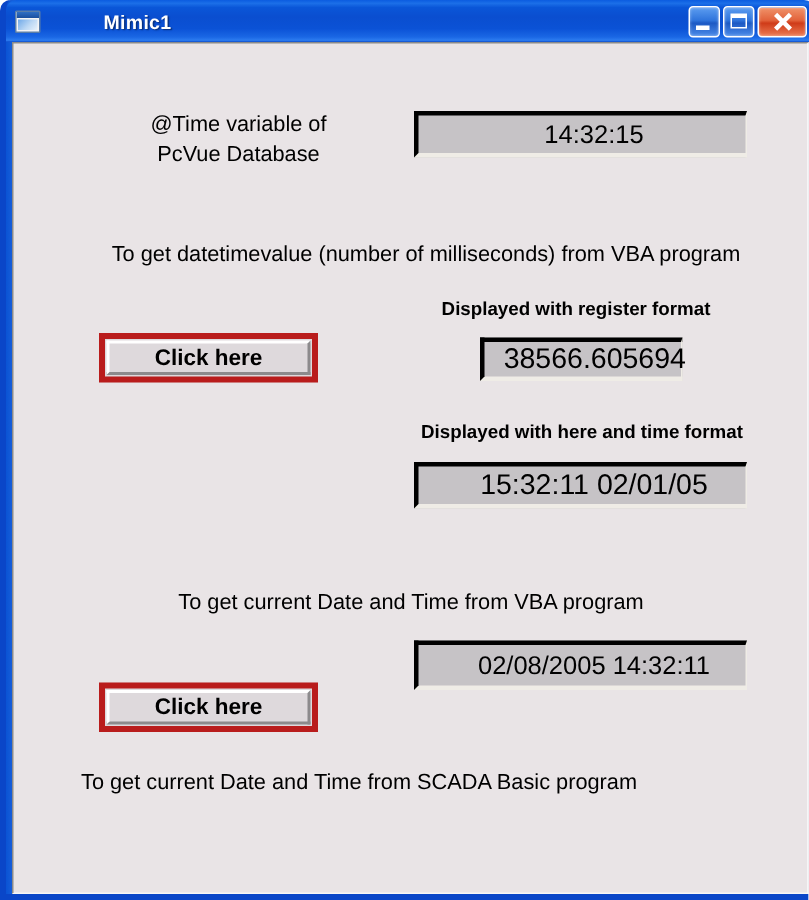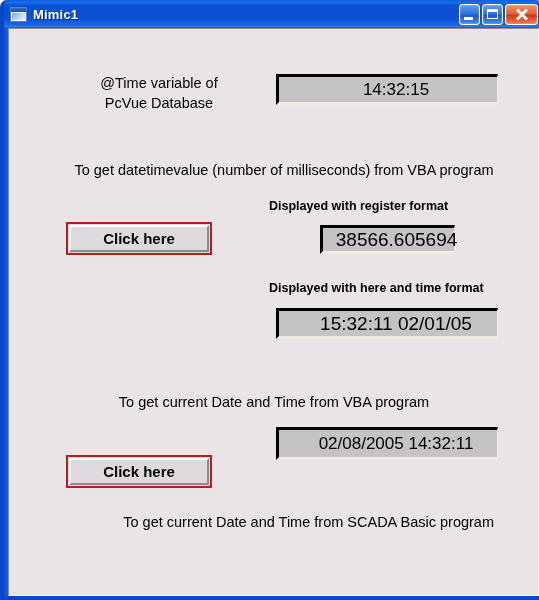--- a/index.html
+++ b/index.html
@@ -78,20 +78,21 @@
   }
 
   .title-text {
     color: #ffffff;
     font-size: 13px;
     font-weight: bold;
     letter-spacing: 0.2px;
     text-shadow: 1px 1px 1px rgba(0,0,0,0.45);
     white-space: nowrap;
     flex: 1 1 auto;
+    margin-left: 36px;
   }
 
   .win-buttons {
     display: flex;
     align-items: center;
     gap: 2px;
     flex: 0 0 auto;
     margin-right: 2px;
   }
   .win-btn {
@@ -166,21 +167,21 @@
     line-height: 19px;
   }
   .label.center { text-align: center; }
   .label.two-line { line-height: 20px; }
 
   .label-bold {
     color: #000000;
     font-size: 12.5px;
     font-weight: bold;
     white-space: nowrap;
-    text-align: left;
+    text-align: center;
   }
 
   
   .display-box {
     background: #c6c3c6;
     border-top: 3px solid #000000;
     border-left: 3px solid #000000;
     border-right: 1px solid #efece6;
     border-bottom: 3px solid #efece6;
     box-sizing: border-box;
@@ -196,21 +197,21 @@
   .display-box.small {
     font-size: 19px;
     border-top-width: 3px;
     border-left-width: 3px;
   }
 
   
   .btn {
     background: #ded9dc;
     box-sizing: border-box;
-    border: 2px solid #b91c1c;
+    border: 4px solid #b91c1c;
     display: flex;
     align-items: center;
     justify-content: center;
     color: #000000;
     font-size: 15px;
     font-weight: bold;
     white-space: nowrap;
     position: relative;
     cursor: default;
   }
@@ -283,17 +284,17 @@
 
     <div class="abs btn" style="left:57px; top:393px; width:146px; height:33px;">
       <span class="inner"></span>
       <span class="btn-label">Click here</span>
     </div>
 
     <div class="abs display-box" style="left:267px; top:398px; width:222px; height:33px;text-align:right;">
       <span>02/08/2005 14:32:11</span>
     </div>
 
-    <div class="abs label" style="left:45px; top:484px; width:440px; text-align:right;">To get current Date and Time from SCADA Basic program</div>
+    <div class="abs label" style="left:45px; top:484px; width:440px; text-align:left;">To get current Date and Time from SCADA Basic program</div>
 
 
   </div>
 </div>
 
 </body></html>

